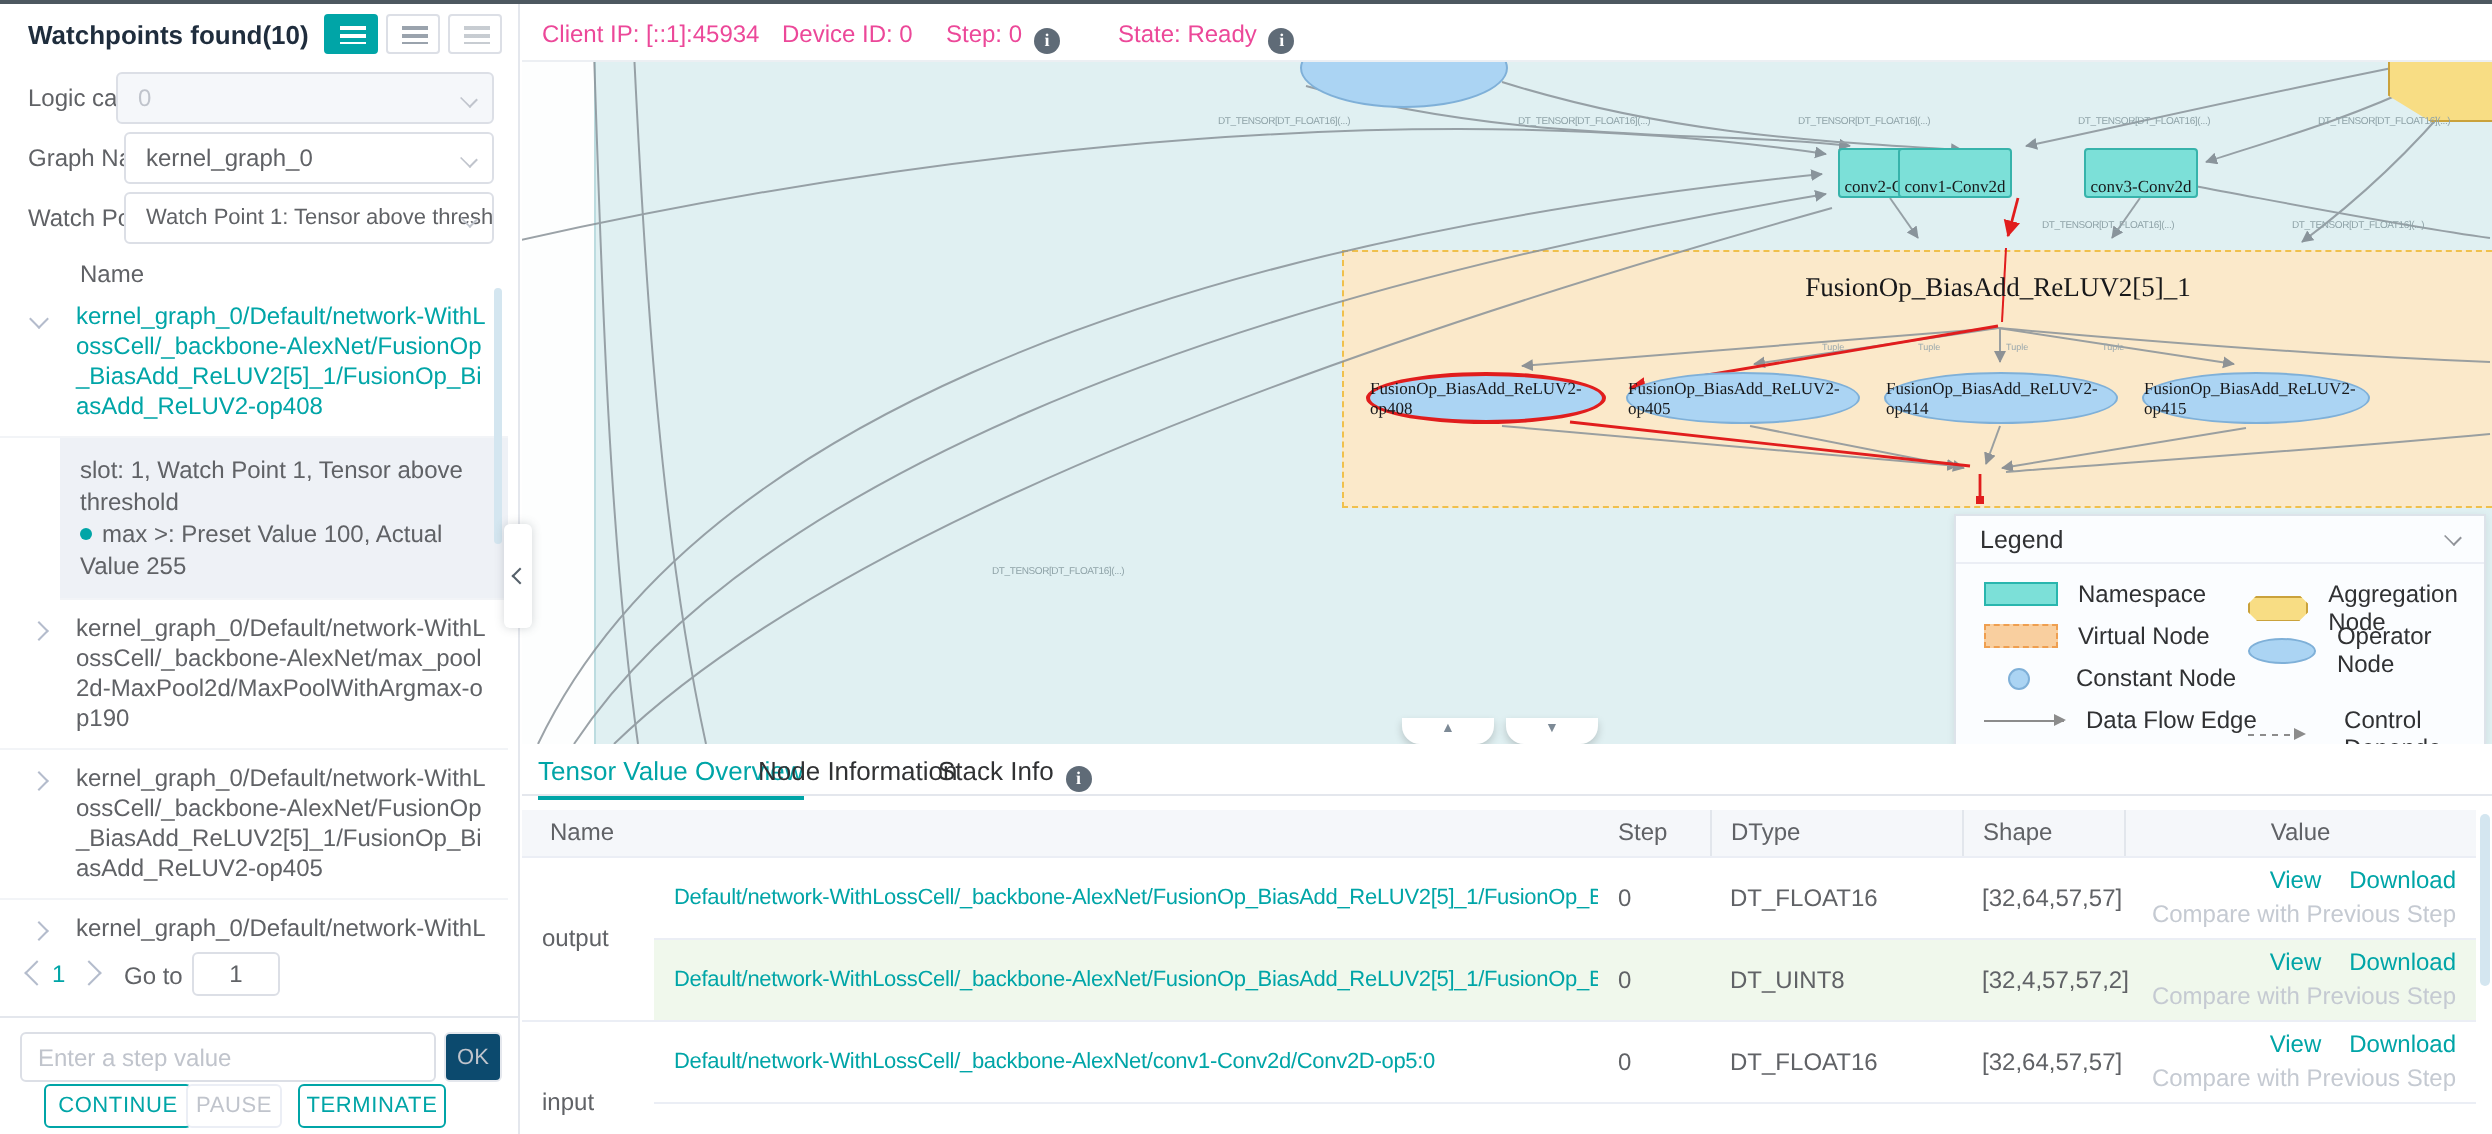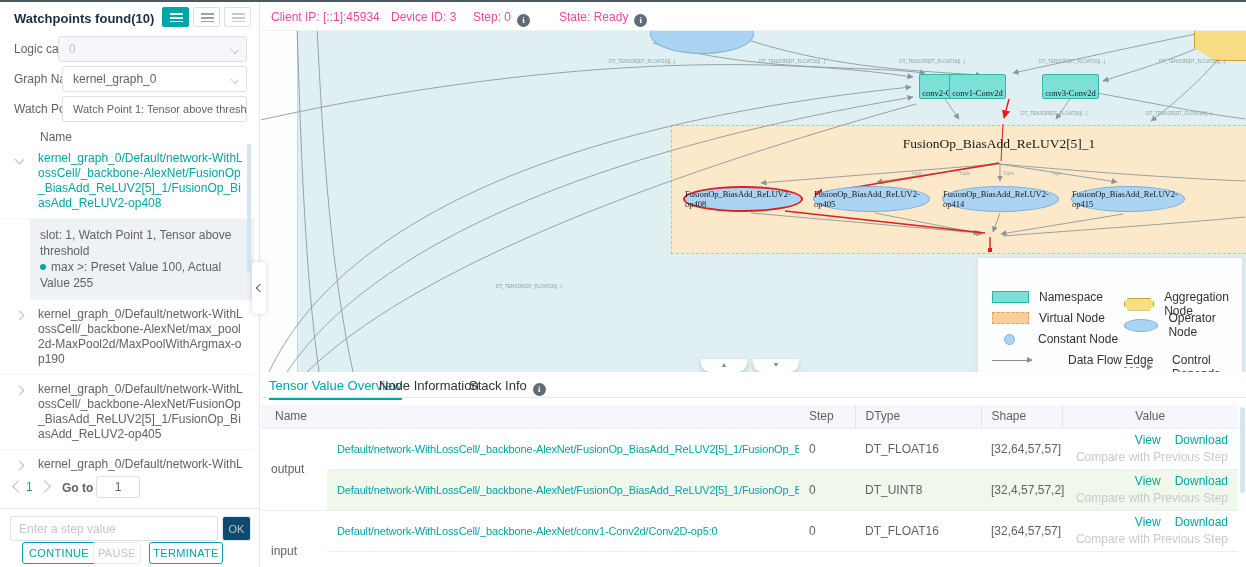--- a/index.html
+++ b/index.html
@@ -35,21 +35,21 @@
   .tree-caret.down  { transform:rotate(45deg); }
   .sb-detail { margin:0 0 0 30px; background:#eef1f6; padding:8px 10px 8px 10px; font-size:12px; line-height:16px; color:#606266; border-bottom:1px solid #f2f4f7; }
   .sb-detail .dot { display:inline-block; width:6px; height:6px; border-radius:50%; background:#00a5a7; margin-right:5px; vertical-align:1px; }
   .sb-scroll { position:absolute; left:247px; top:142px; width:4px; height:128px; background:#d4e6f0; border-radius:2px; }
 
   .sb-pag { position:absolute; left:0; top:478px; width:100%; height:26px; font-size:12px; color:#606266; }
   .pag-arrow { position:absolute; top:2px; width:9px; height:9px; border-left:1px solid #b4bccc; border-bottom:1px solid #b4bccc; cursor:pointer; }
   .pag-prev { left:14px; transform:rotate(45deg); }
   .pag-next { left:40px; transform:rotate(-135deg); }
   .pag-cur { position:absolute; left:26px; top:0; color:#00a5a7; cursor:pointer; }
-  .pag-goto { position:absolute; left:62px; top:1px;font-weight:bold; }
+  .pag-goto { position:absolute; left:62px; top:1px; }
   .pag-input { position:absolute; left:96px; top:-4px; width:44px; height:22px; border:1px solid #dcdfe6; border-radius:3px; text-align:center; font-size:12px; color:#606266; font-family:"Liberation Sans",sans-serif; }
 
   .sb-steprow { position:absolute; left:0; top:506px; width:100%; height:36px; border-top:1px solid #e4e7ed; }
   .step-input { position:absolute; left:10px; top:7px; width:208px; height:25px; border:1px solid #dcdfe6; border-radius:3px; padding:0 8px; font-size:12px; color:#606266; font-family:"Liberation Sans",sans-serif; }
   .step-input::placeholder { color:#c0c4cc; }
   .ok-btn { position:absolute; right:8px; top:7px; width:29px; height:25px; border:1px solid #e4e7ed; border-radius:3px; background:#0c4a6e; color:#c0c4cc; font-size:11px; cursor:not-allowed; }
   .sb-actions { position:absolute; left:0; top:540px; width:100%; }
   .act-btn { position:absolute; top:0; height:22px; border-radius:3px; font-size:11px; letter-spacing:.3px; background:#fff; cursor:pointer; font-family:"Liberation Sans",sans-serif; }
   .btn-continue { left:10px; width:74px; border:1px solid #00a5a7; color:#00a5a7;margin-left:12px; }
   .btn-pause { left:93px; width:48px; border:1px solid #ebeef5; color:#c0c4cc; cursor:not-allowed; }
@@ -207,21 +207,21 @@
       <button class="act-btn btn-continue">CONTINUE</button>
       <button class="act-btn btn-pause">PAUSE</button>
       <button class="act-btn btn-terminate">TERMINATE</button>
     </div>
   </div>
 
   <div class="sb-collapse"></div>
 
   <div class="topbar">
     <span class="tb-item" style="left:10px;">Client IP: [::1]:45934</span>
-    <span class="tb-item" style="left:130px;">Device ID: 3</span>
+    <span class="tb-item" style="left:130px;">Device ID: 0</span>
     <span class="tb-item" style="left:212px;"><span>Step: 0</span><span class="info-icon"></span></span>
     <span class="tb-item" style="left:298px;"><span>State: Ready</span><span class="info-icon"></span></span>
   </div>
 
   <div class="graph">
     <div class="big-ns"></div>
     <div class="fusion-ns"></div>
 
     <svg width="985" height="341" style="position:absolute;left:0;top:0;">
       <defs>
@@ -303,20 +303,24 @@
     <span class="edge-label" style="left:898px; top:27px;">DT_TENSOR[DT_FLOAT16](...)</span>
     <span class="edge-label" style="left:760px; top:79px;">DT_TENSOR[DT_FLOAT16](...)</span>
     <span class="edge-label" style="left:885px; top:79px;">DT_TENSOR[DT_FLOAT16](...)</span>
     <span class="edge-label" style="left:235px; top:252px;">DT_TENSOR[DT_FLOAT16](...)</span>
     <span class="tuple-label" style="left:650px; top:140px;">Tuple</span>
     <span class="tuple-label" style="left:698px; top:140px;">Tuple</span>
     <span class="tuple-label" style="left:742px; top:140px;">Tuple</span>
     <span class="tuple-label" style="left:790px; top:140px;">Tuple</span>
 
     <div class="legend">
+      <div class="lg-header">
+        <span>Legend</span>
+        <span class="lg-caret"></span>
+      </div>
       <div class="lg-row" style="left:14px; top:32px;">
           <span class="sw sw-namespace"></span>
           <span>Namespace</span>
         </div>
       <div class="lg-row" style="left:146px; top:32px;">
           <span class="sw sw-aggregation"></span>
           <span>Aggregation Node</span>
         </div>
       <div class="lg-row" style="left:14px; top:53px;">
           <span class="sw sw-virtual"></span>
@@ -325,21 +329,21 @@
       <div class="lg-row" style="left:146px; top:53px;">
           <span class="sw sw-operator"></span>
           <span>Operator Node</span>
         </div>
       <div class="lg-row" style="left:14px; top:74px;">
           <span class="sw sw-constant"></span>
           <span>Constant Node</span>
         </div>
       <div class="lg-row" style="left:14px; top:95px;">
           <span class="sw sw-line"></span>
-          <span style="margin-left:26px;">Data Flow Edge</span>
+          <span style="margin-left:1px;">Data Flow Edge</span>
         </div>
       <div class="lg-row" style="left:146px; top:95px;">
           <span class="sw sw-line dashed"></span>
           <span style="margin-left:10px;">Control Depende...</span>
         </div>
     </div>
 
     <div class="collapse-tab ct-up"></div>
     <div class="collapse-tab ct-down"></div>
   </div>

